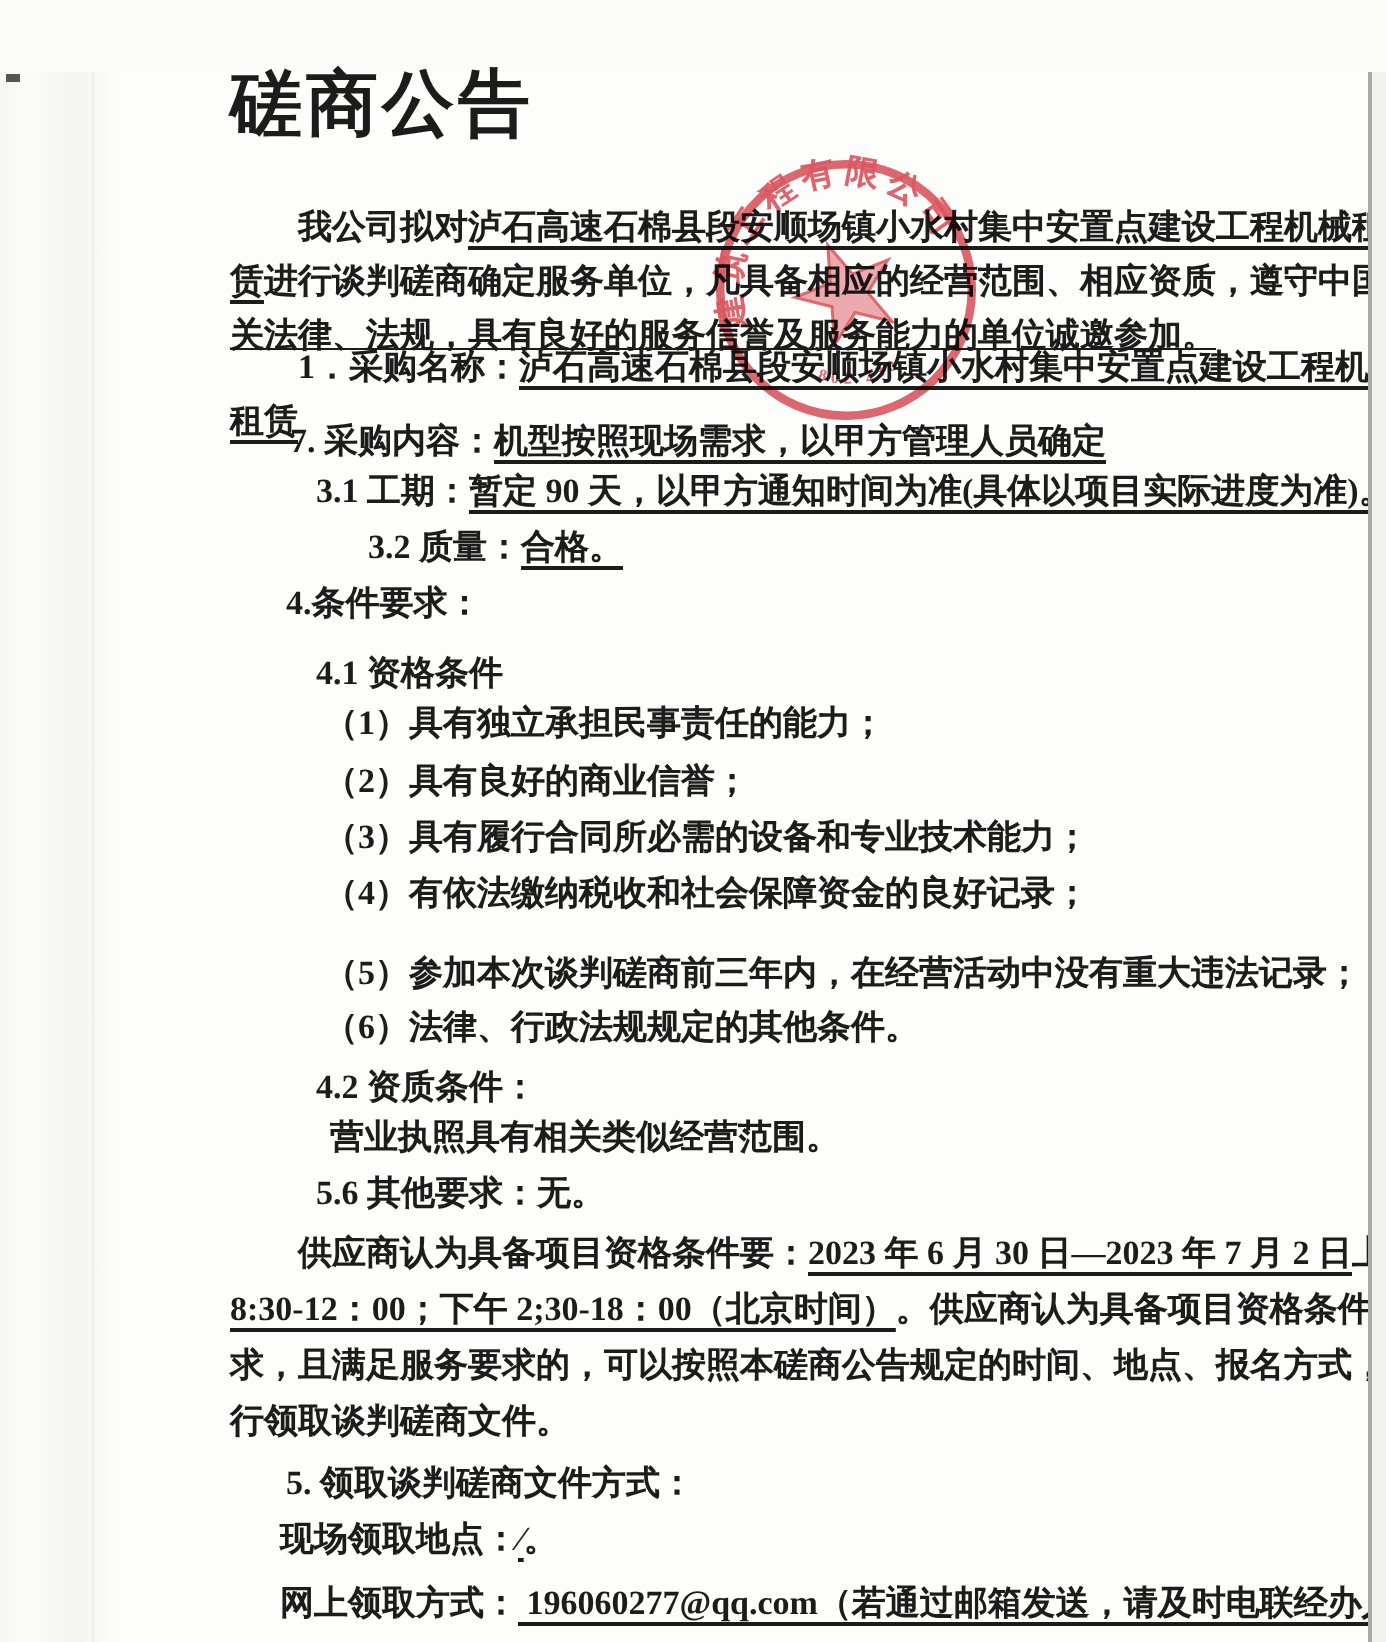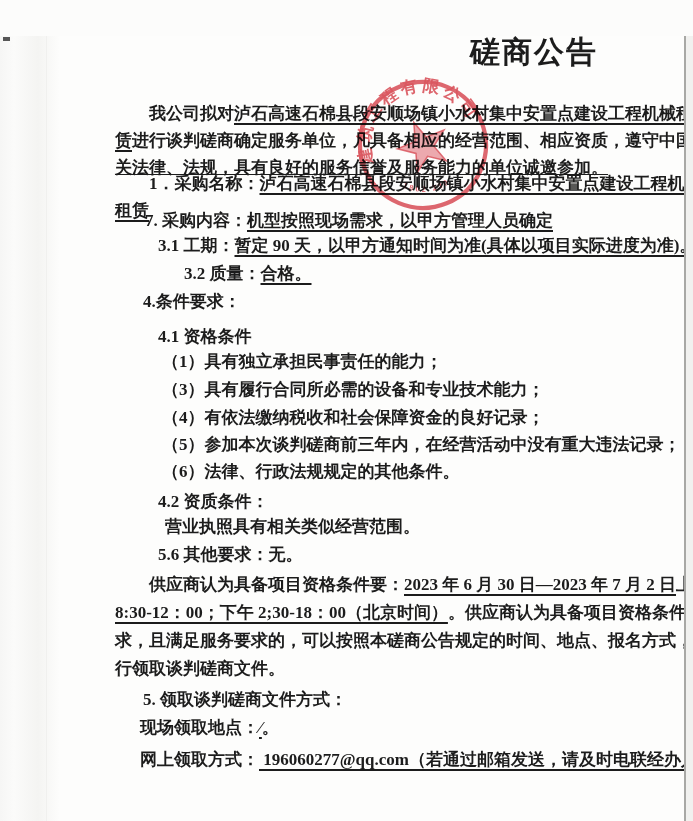--- a/index.html
+++ b/index.html
@@ -7,22 +7,22 @@
   body {
     font-family:"Liberation Serif","DejaVu Serif",serif;
     background:#fcfcfb; color:#1c1c1c; position:relative;
   }
   .page {
     position:relative; width:693px; height:821px;
     padding:0 95px 0 115px;
     background:linear-gradient(90deg,#f6f6f5 0px,#fbfbfa 14px,#f4f4f2 38px,#fdfdfc 60px,#fdfdfc 100%);
   }
   .title {
-    margin:36px auto 0; text-align:right;
-    font-size:30px; line-height:32px; font-weight:700; letter-spacing:2px;
+    margin:36px auto 0; text-align:left;
+    font-size:36px; line-height:32px; font-weight:700; letter-spacing:2px;
     white-space:nowrap;
   }
   .doc-body { position:relative; }
   .ln { line-height:27px; font-size:17px; white-space:nowrap; }
   .seg-n { font-weight:600; }
   .seg-b { font-weight:700; }
   .seg-bu, .seg-u {
     font-weight:700;
     text-decoration:underline;
     text-decoration-thickness:1.5px;
@@ -55,23 +55,24 @@
       <div class="ln" style="margin-top: 0px; margin-left: 0px;"><span class="seg-bu">赁</span><span class="seg-n">进行谈判磋商确定服务单位，凡具备相应的经营范围、相应资质，遵守中国有</span></div>
       <div class="ln" style="margin-top: 0px; margin-left: 0px; text-decoration: underline;"><span class="seg-n">关法律、法规，具有良好的服务信誉及服务能力的单位诚邀参加。</span></div>
       <div class="ln" style="margin-top: -11px; margin-left: 34px;"><span class="seg-b">1．采购名称：</span><span class="seg-bu">泸石高速石棉县段安顺场镇小水村集中安置点建设工程机械</span></div>
       <div class="ln" style="margin-top: 0px; margin-left: 0px;"><span class="seg-bu">租赁</span></div>
       <div class="ln" style="margin-top: -17px; margin-left: 30px;"><span class="seg-b">7.  采购内容：</span><span class="seg-bu">机型按照现场需求，以甲方管理人员确定</span></div>
       <div class="ln" style="margin-top: -2px; margin-left: 43px;"><span class="seg-b">3.1 工期：</span><span class="seg-bu">暂定 90 天，以甲方通知时间为准(具体以项目实际进度为准)。</span></div>
       <div class="ln" style="margin-top: 1px; margin-left: 69px;"><span class="seg-b">3.2 质量：</span><span class="seg-bu">合格。</span></div>
       <div class="ln" style="margin-top: 1px; margin-left: 28px;"><span class="seg-b">4.条件要求：</span></div>
       <div class="ln" style="margin-top: 8px; margin-left: 43px;"><span class="seg-b">4.1 资格条件</span></div>
       <div class="ln" style="margin-top: -2px; margin-left: 47px;"><span class="seg-n">（1）具有独立承担民事责任的能力；</span></div>
+      <div class="ln" style="margin-top: 2px; margin-left: 47px;"><span class="seg-n">（2）具有良好的商业信誉；</span></div>
       <div class="ln" style="margin-top: 1px; margin-left: 47px;"><span class="seg-n">（3）具有履行合同所必需的设备和专业技术能力；</span></div>
       <div class="ln" style="margin-top: 1px; margin-left: 47px;"><span class="seg-n">（4）有依法缴纳税收和社会保障资金的良好记录；</span></div>
-      <div class="ln" style="margin-top: 0px; margin-left: 47px;"><span class="seg-n">（5）参加本次谈判磋商前三年内，在经营活动中没有重大违法记录；</span></div>
+      <div class="ln" style="margin-top: 13px; margin-left: 47px;"><span class="seg-n">（5）参加本次谈判磋商前三年内，在经营活动中没有重大违法记录；</span></div>
       <div class="ln" style="margin-top: 0px; margin-left: 47px;"><span class="seg-n">（6）法律、行政法规规定的其他条件。</span></div>
       <div class="ln" style="margin-top: 3px; margin-left: 43px;"><span class="seg-b">4.2 资质条件：</span></div>
       <div class="ln" style="margin-top: -2px; margin-left: 50px;"><span class="seg-n">营业执照具有相关类似经营范围。</span></div>
       <div class="ln" style="margin-top: 1px; margin-left: 43px;"><span class="seg-b">5.6 其他要求：无。</span></div>
       <div class="ln" style="margin-top: 3px; margin-left: 34px; line-height: 28px;"><span class="seg-b">供应商认为具备项目资格条件要：</span><span class="seg-bu">2023 年 6 月 30 日—2023 年 7 月 2 日</span><span class="seg-b">上午</span></div>
       <div class="ln" style="margin-top: 0px; margin-left: 0px; line-height: 28px;"><span class="seg-bu">8:30-12：00；下午 2;30-18：00（北京时间）</span><span class="seg-n">。供应商认为具备项目资格条件要</span></div>
       <div class="ln" style="margin-top: 0px; margin-left: 0px; line-height: 28px;"><span class="seg-n">求，且满足服务要求的，可以按照本磋商公告规定的时间、地点、报名方式，进</span></div>
       <div class="ln" style="margin-top: 0px; margin-left: 0px; line-height: 28px;"><span class="seg-n">行领取谈判磋商文件。</span></div>
       <div class="ln" style="margin-top: 3px; margin-left: 28px;"><span class="seg-b">5.  领取谈判磋商文件方式：</span></div>
       <div class="ln" style="margin-top: 1px; margin-left: 25px;"><span class="seg-b">现场领取地点：</span><span class="seg-bu">∕</span><span class="seg-b">。</span></div>

